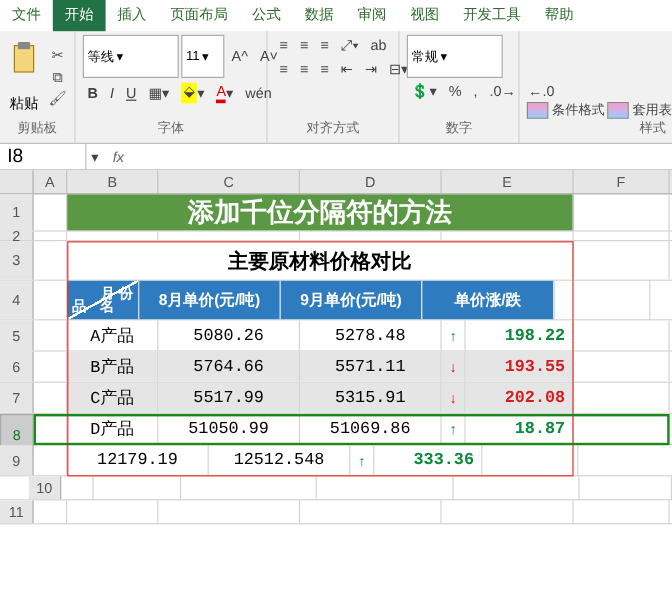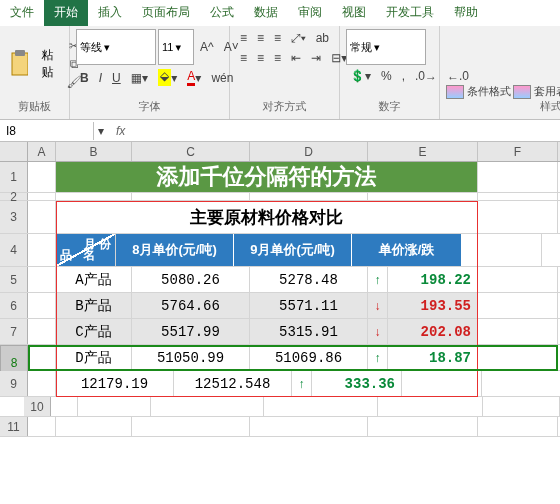--- a/index.html
+++ b/index.html
@@ -7,31 +7,31 @@
 
 .tabs { background: #fff; display: flex; height: 26px; }
 .tab { padding: 4px 10px; color: #2d6b2d; font-size: 12px; cursor: pointer; }
 .tab.active { background: #217346; color: #fff; }
 
 .ribbon { background: #f1f1f1; height: 94px; display: flex; border-bottom: 1px solid #c0c0c0; }
 .group { border-right: 1px solid #d0d0d0; padding: 3px 6px; display: flex; flex-direction: column; justify-content: space-between; }
 .group-label { text-align: center; color: #666; font-size: 11px; padding-bottom: 2px; }
 .group-body { flex: 1; display: flex; align-items: center; gap: 4px; }
 
-.paste-btn { display: flex; flex-direction: row; align-items: center; gap: 14px; }
+.paste-btn { display: flex; flex-direction: column; align-items: center; gap: 14px; }
 .clip-mini { display: flex; flex-direction: column; gap: 2px; margin-left: 2px; }
 .ico { width: 16px; height: 16px; display: inline-flex; align-items: center; justify-content: center; font-size: 12px; color: #555; }
 
 .font-group { flex-direction: column; gap: 2px; align-items: flex-start; }
 .row { display: flex; gap: 2px; align-items: center; }
 .sel { border: 1px solid #aaa; background: #fff; font-size: 11px; padding: 1px 3px; height: 36px; display: flex; align-items: center; gap: 2px; }
 .btn { border: 1px solid transparent; padding: 1px 3px; font-size: 12px; cursor: pointer; display: inline-flex; align-items: center; color: #444; }
 
 .fmla-bar { display: flex; height: 22px; border-bottom: 1px solid #c0c0c0; background: #fff; align-items: center; }
-.name-box { width: 94px; border-right: 1px solid #c0c0c0; padding: 2px 6px; font-size: 12px; }
+.name-box { width: 72px; border-right: 1px solid #c0c0c0; padding: 2px 6px; font-size: 16px; }
 .fx { padding: 0 8px; font-style: italic; color: #666; }
 
 .grid { position: relative; }
 .col-headers { display: flex; height: 20px; background: #e6e6e6; border-bottom: 1px solid #b0b0b0; }
 .ch { border-right: 1px solid #c4c4c4; text-align: center; color: #555; font-size: 12px; line-height: 20px; }
 .corner { width: 28px; background: #e6e6e6; border-right: 1px solid #b0b0b0; }
 
 .rows { }
 .gr { display: flex; border-bottom: 1px solid #d4d4d4; }
 .rh { width: 28px; background: #e6e6e6; border-right: 1px solid #b0b0b0; text-align: center; color: #555; font-size: 12px; display: flex; align-items: center; justify-content: center; }

